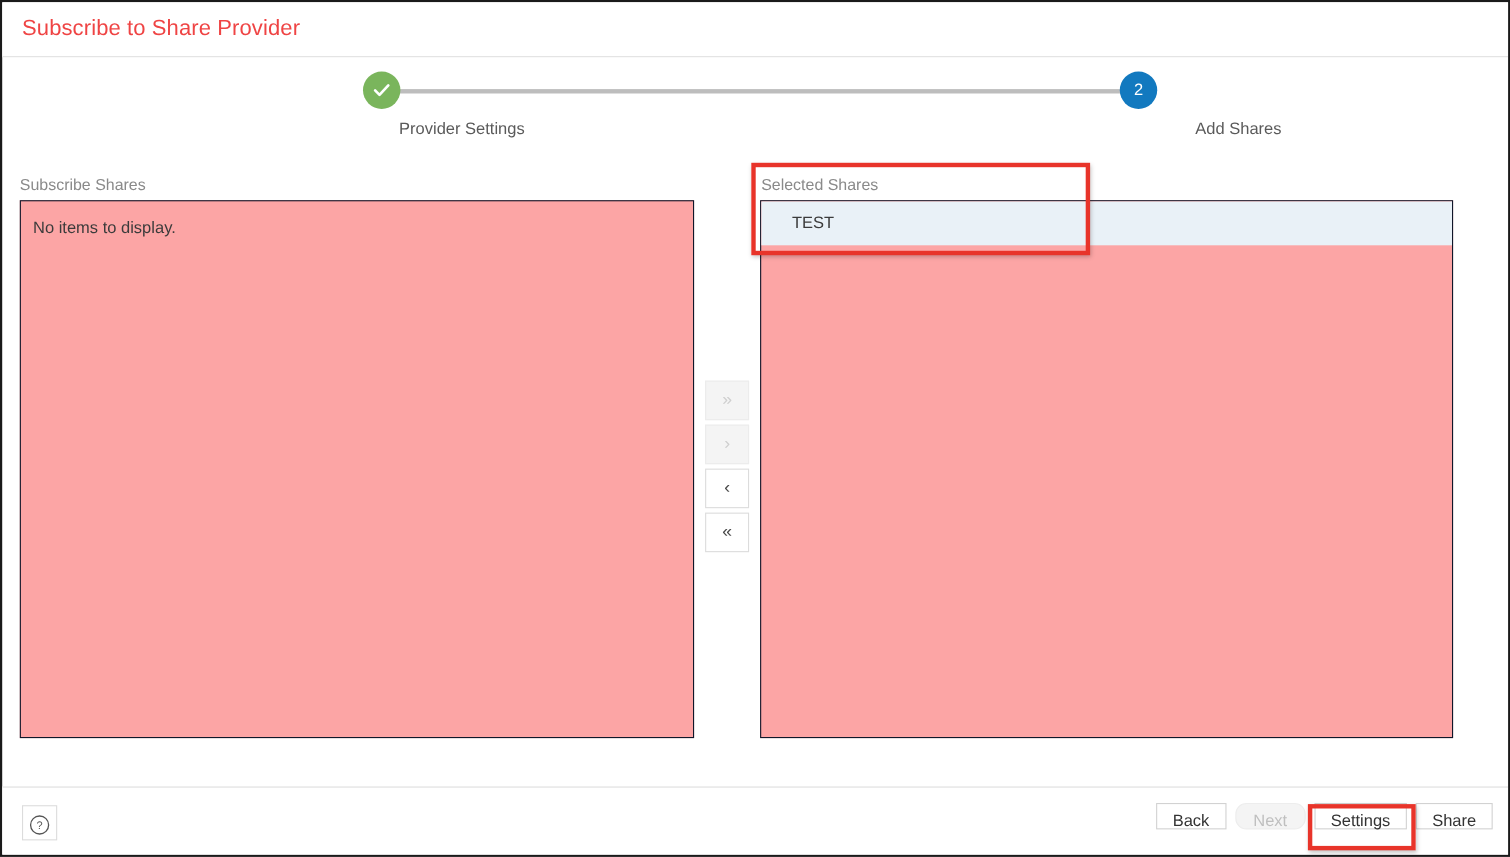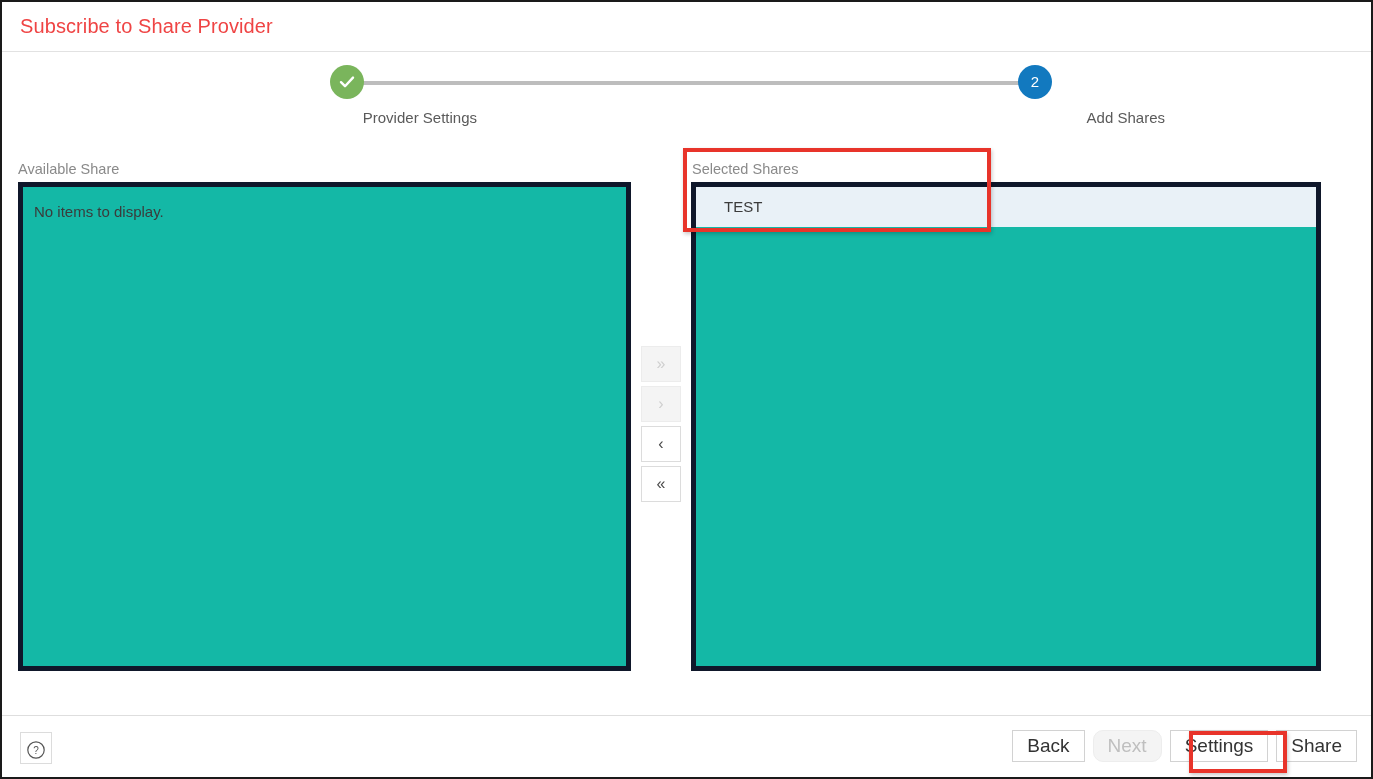--- a/index.html
+++ b/index.html
@@ -81,22 +81,22 @@
   #step-2 { left: 1033px; }
 
   
   .panel-label {
     position: absolute;
     font-size: 14.5px;
     color: #8a8a8a;
   }
   .list-box {
     position: absolute;
-    background: #14b8a6;
-    border: 5px solid #0f172a;
+    background: #fca5a5;
+    border: 1px solid #0f172a;
     overflow: hidden;
   }
   #available-label { left: 16px; top: 159px; }
   #available-list  { left: 16px; top: 180px; width: 613px; height: 489px; }
   #available-empty {
     position: absolute;
     left: 11px; top: 16px;
     font-size: 15px;
     color: #3b3b3b;
   }
@@ -159,27 +159,27 @@
   }
   #help-btn svg { display: block; margin: 4px auto 0 auto; }
   #footer-actions {
     position: absolute;
     right: 14px; top: 14px;
     display: flex;
     gap: 8px;
     align-items: center;
   }
   .action-btn {
-    height: 32px;
+    height: 24px;
     min-width: 64px;
-    padding: 0 14px;
+    padding: 7px 14px;
     border: 1px solid #d2d2d2;
     background: #ffffff;
     color: #333333;
-    font-size: 19px;
+    font-size: 15px;
     cursor: pointer;
     font-family: "Liberation Sans", sans-serif;
   }
   .action-btn.disabled {
     background: #f4f4f4;
     border-color: #ededed;
     color: #bfbfbf;
     cursor: default;
     border-radius: 10px;
   }
@@ -215,21 +215,21 @@
       </div>
       <div class="label">Provider Settings</div>
     </div>
 
     <div class="step active" id="step-2">
       <div class="bubble">2</div>
       <div class="label">Add Shares</div>
     </div>
   </div>
 
-  <div class="panel-label" id="available-label">Available Share</div>
+  <div class="panel-label" id="available-label">Subscribe Shares</div>
   <div class="list-box" id="available-list">
     <div id="available-empty">No items to display.</div>
   </div>
 
   <div id="transfer">
     <button class="xfer-btn disabled">»</button>
     <button class="xfer-btn disabled">›</button>
     <button class="xfer-btn">‹</button>
     <button class="xfer-btn">«</button>
   </div>

